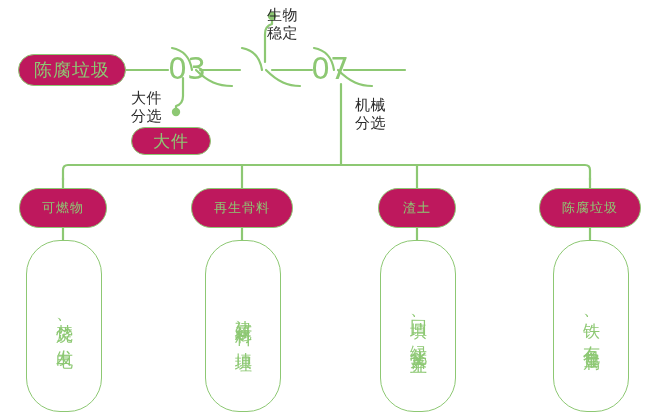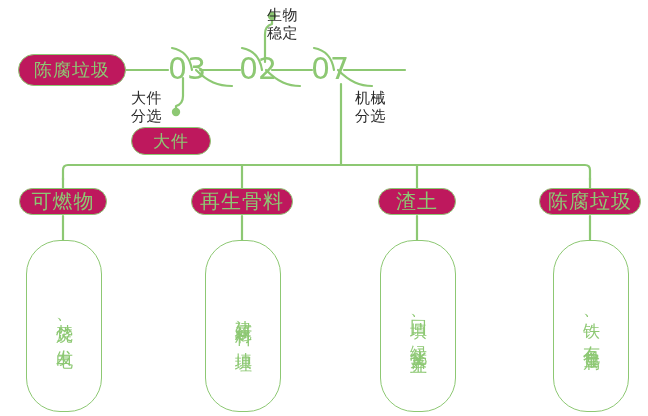--- a/index.html
+++ b/index.html
@@ -47,23 +47,23 @@
     font-size: 18px;
   }
   .pill-bulky {
     left: 131px;
     top: 127px;
     width: 80px;
     height: 28px;
     font-size: 17px;
   }
   .pill-cat {
-    height: 27px;
+    height: 40px;
     top: 188px;
-    font-size: 20px;
+    font-size: 13px;
   }
 
   
   .stage-num {
     position: absolute;
     color: #8DC873;
     font-size: 30px;
     line-height: 1;
     letter-spacing: 0px;
     font-family: "DejaVu Sans", "Liberation Sans", sans-serif;
@@ -148,28 +148,27 @@
       <path d="M590 216 L590 240"></path>
     </g>
 
     <circle cx="176" cy="112" r="4.2" fill="#8DC873"></circle>
     <circle cx="272" cy="16" r="4.2" fill="#8DC873"></circle>
   </svg>
 
   <div class="pill pill-source">陈腐垃圾</div>
 
   <div class="stage-num" style="left:168px; top:54px;">03</div>
-  <div class="stage-num" style="left:239px; top:54px;">02</div>
   <div class="stage-num" style="left:311px; top:54px;">07</div>
 
   <div class="side-label" style="left:131px; top:89px;">大件
 分选</div>
   <div class="side-label" style="left:267px; top:6px;">生物
 稳定</div>
-  <div class="side-label" style="left:355px; top:89px;">机械
+  <div class="side-label" style="left:355px; top:96px;">机械
 分选</div>
 
   <div class="pill pill-bulky">大件</div>
 
   <div class="pill pill-cat" style="left:19px; width:88px;">可燃物</div>
   <div class="pill pill-cat" style="left:378px; width:78px;">渣土</div>
   <div class="pill pill-cat" style="left:191px; width:102px;">再生骨料</div>
   <div class="pill pill-cat" style="left:539px; width:102px;">陈腐垃圾</div>
 
   <div class="outcome" style="left:26px; width:76px;">

